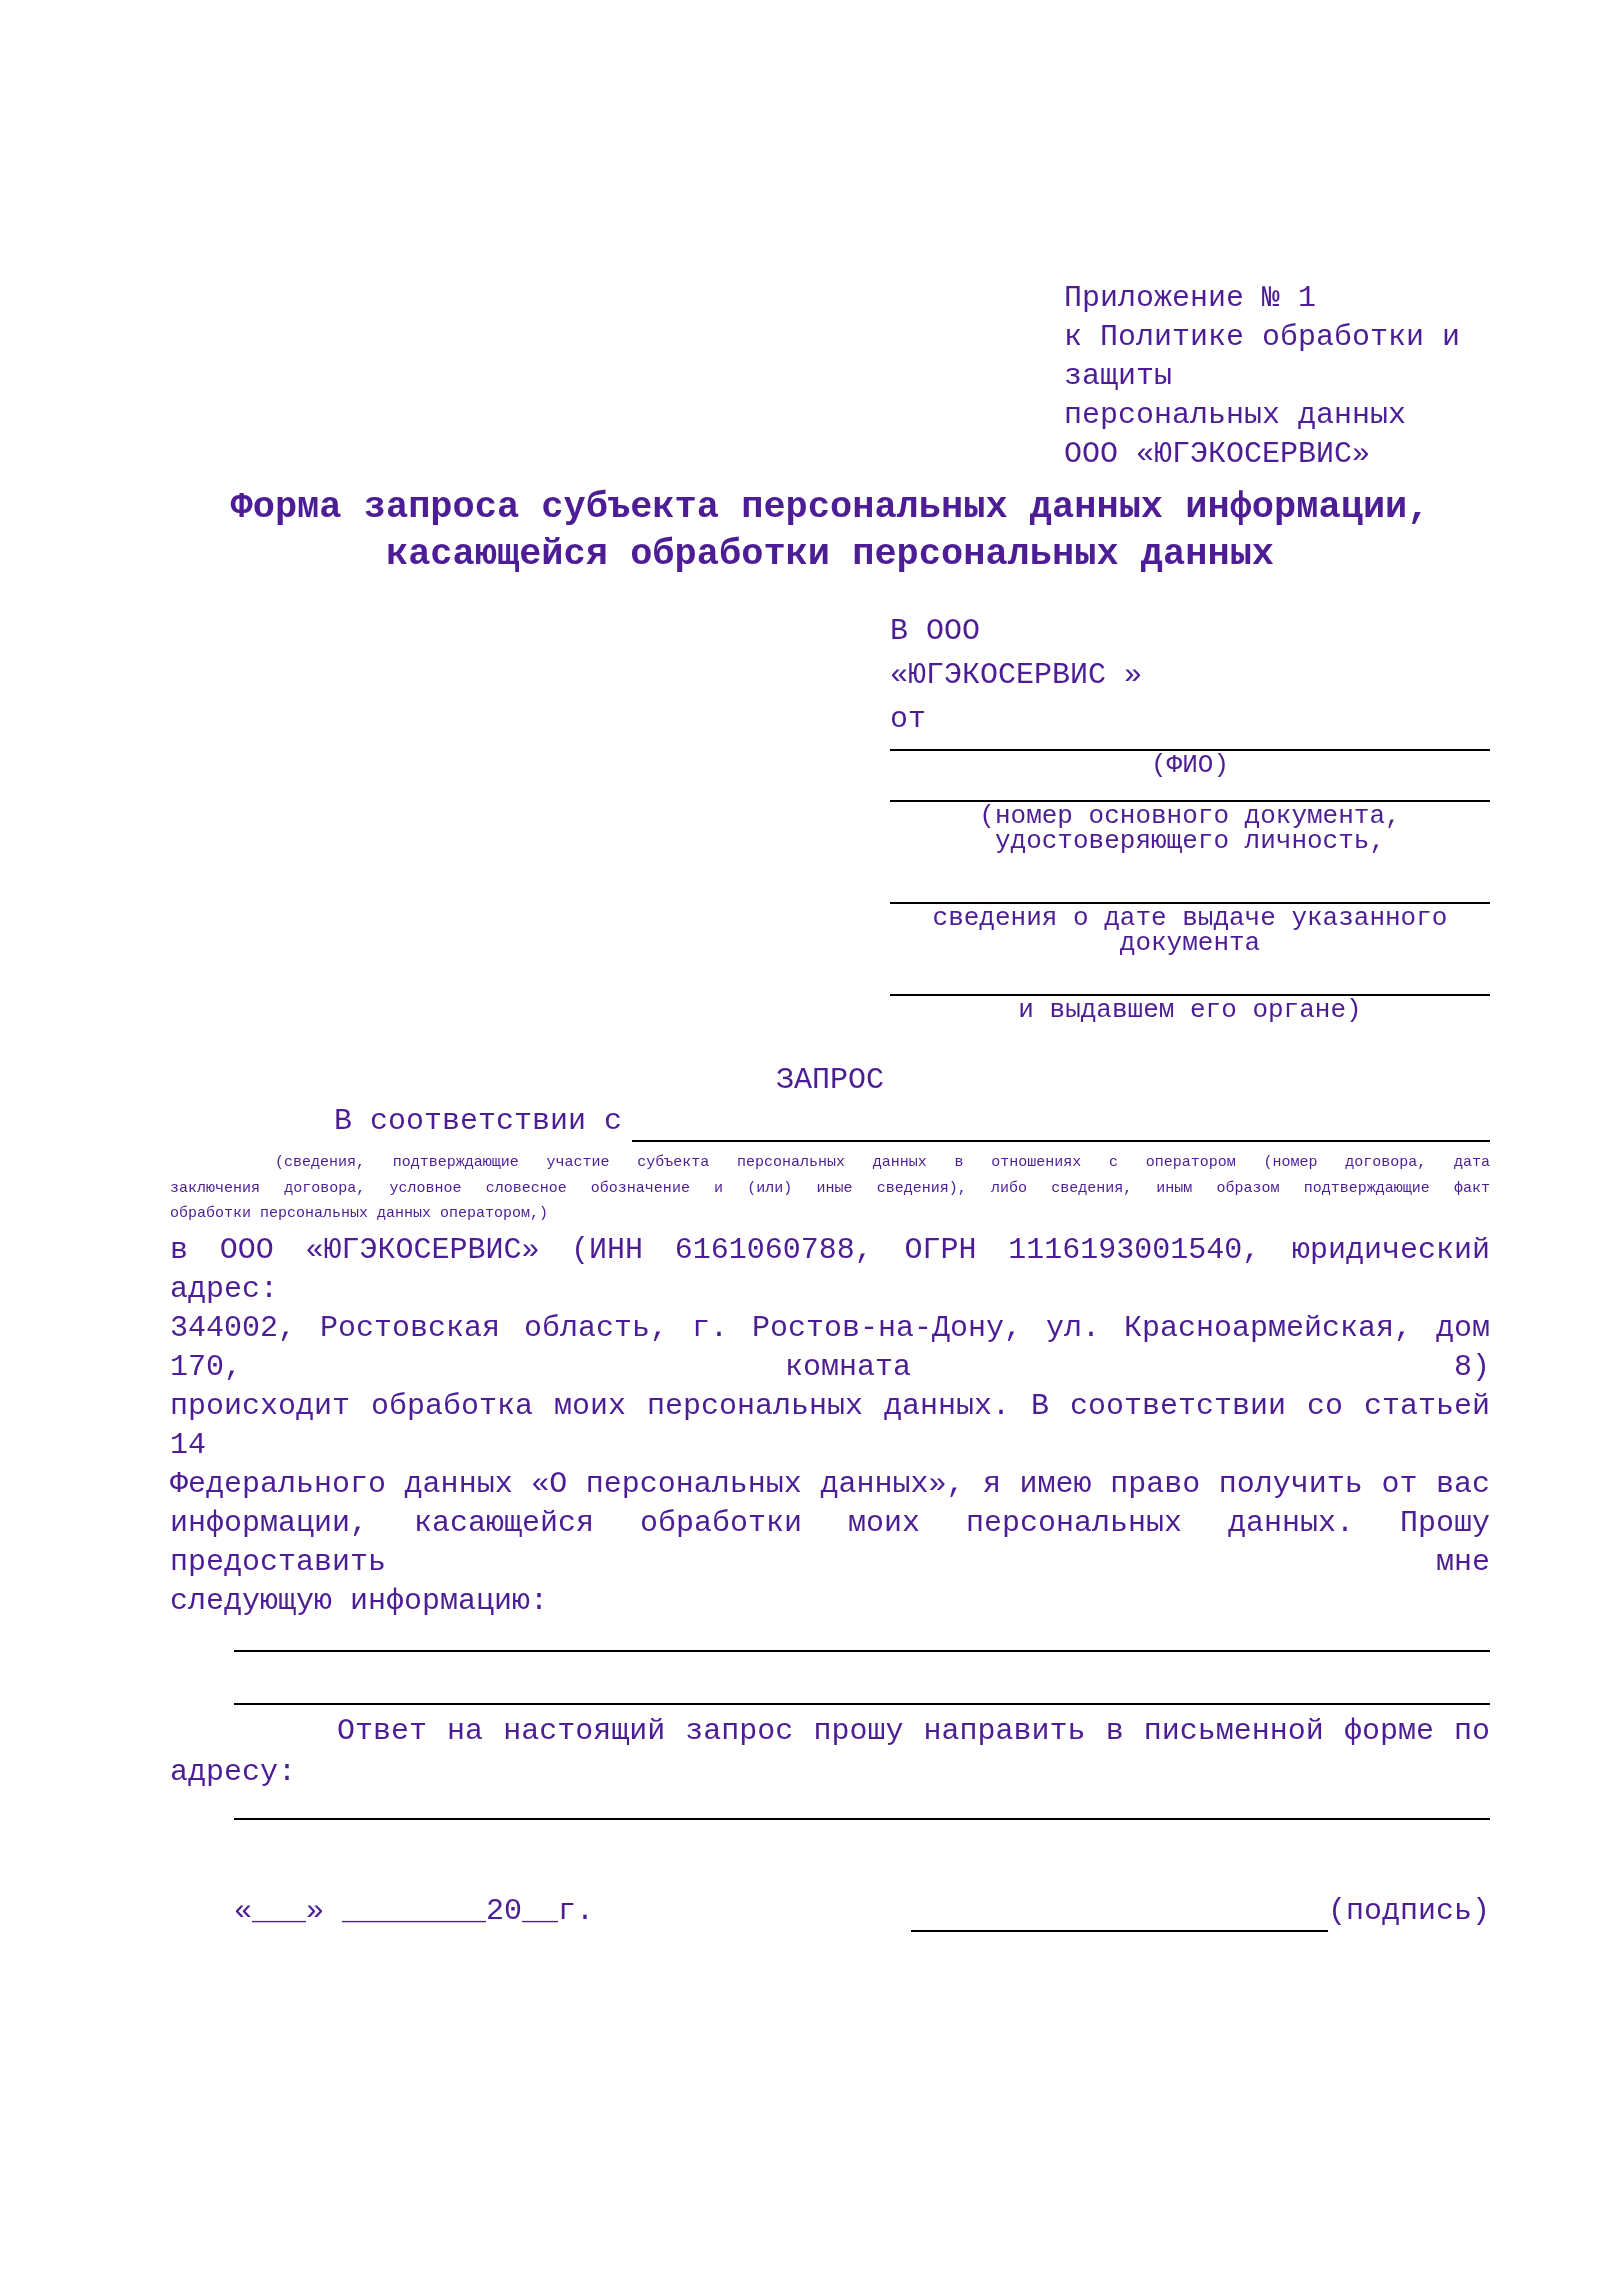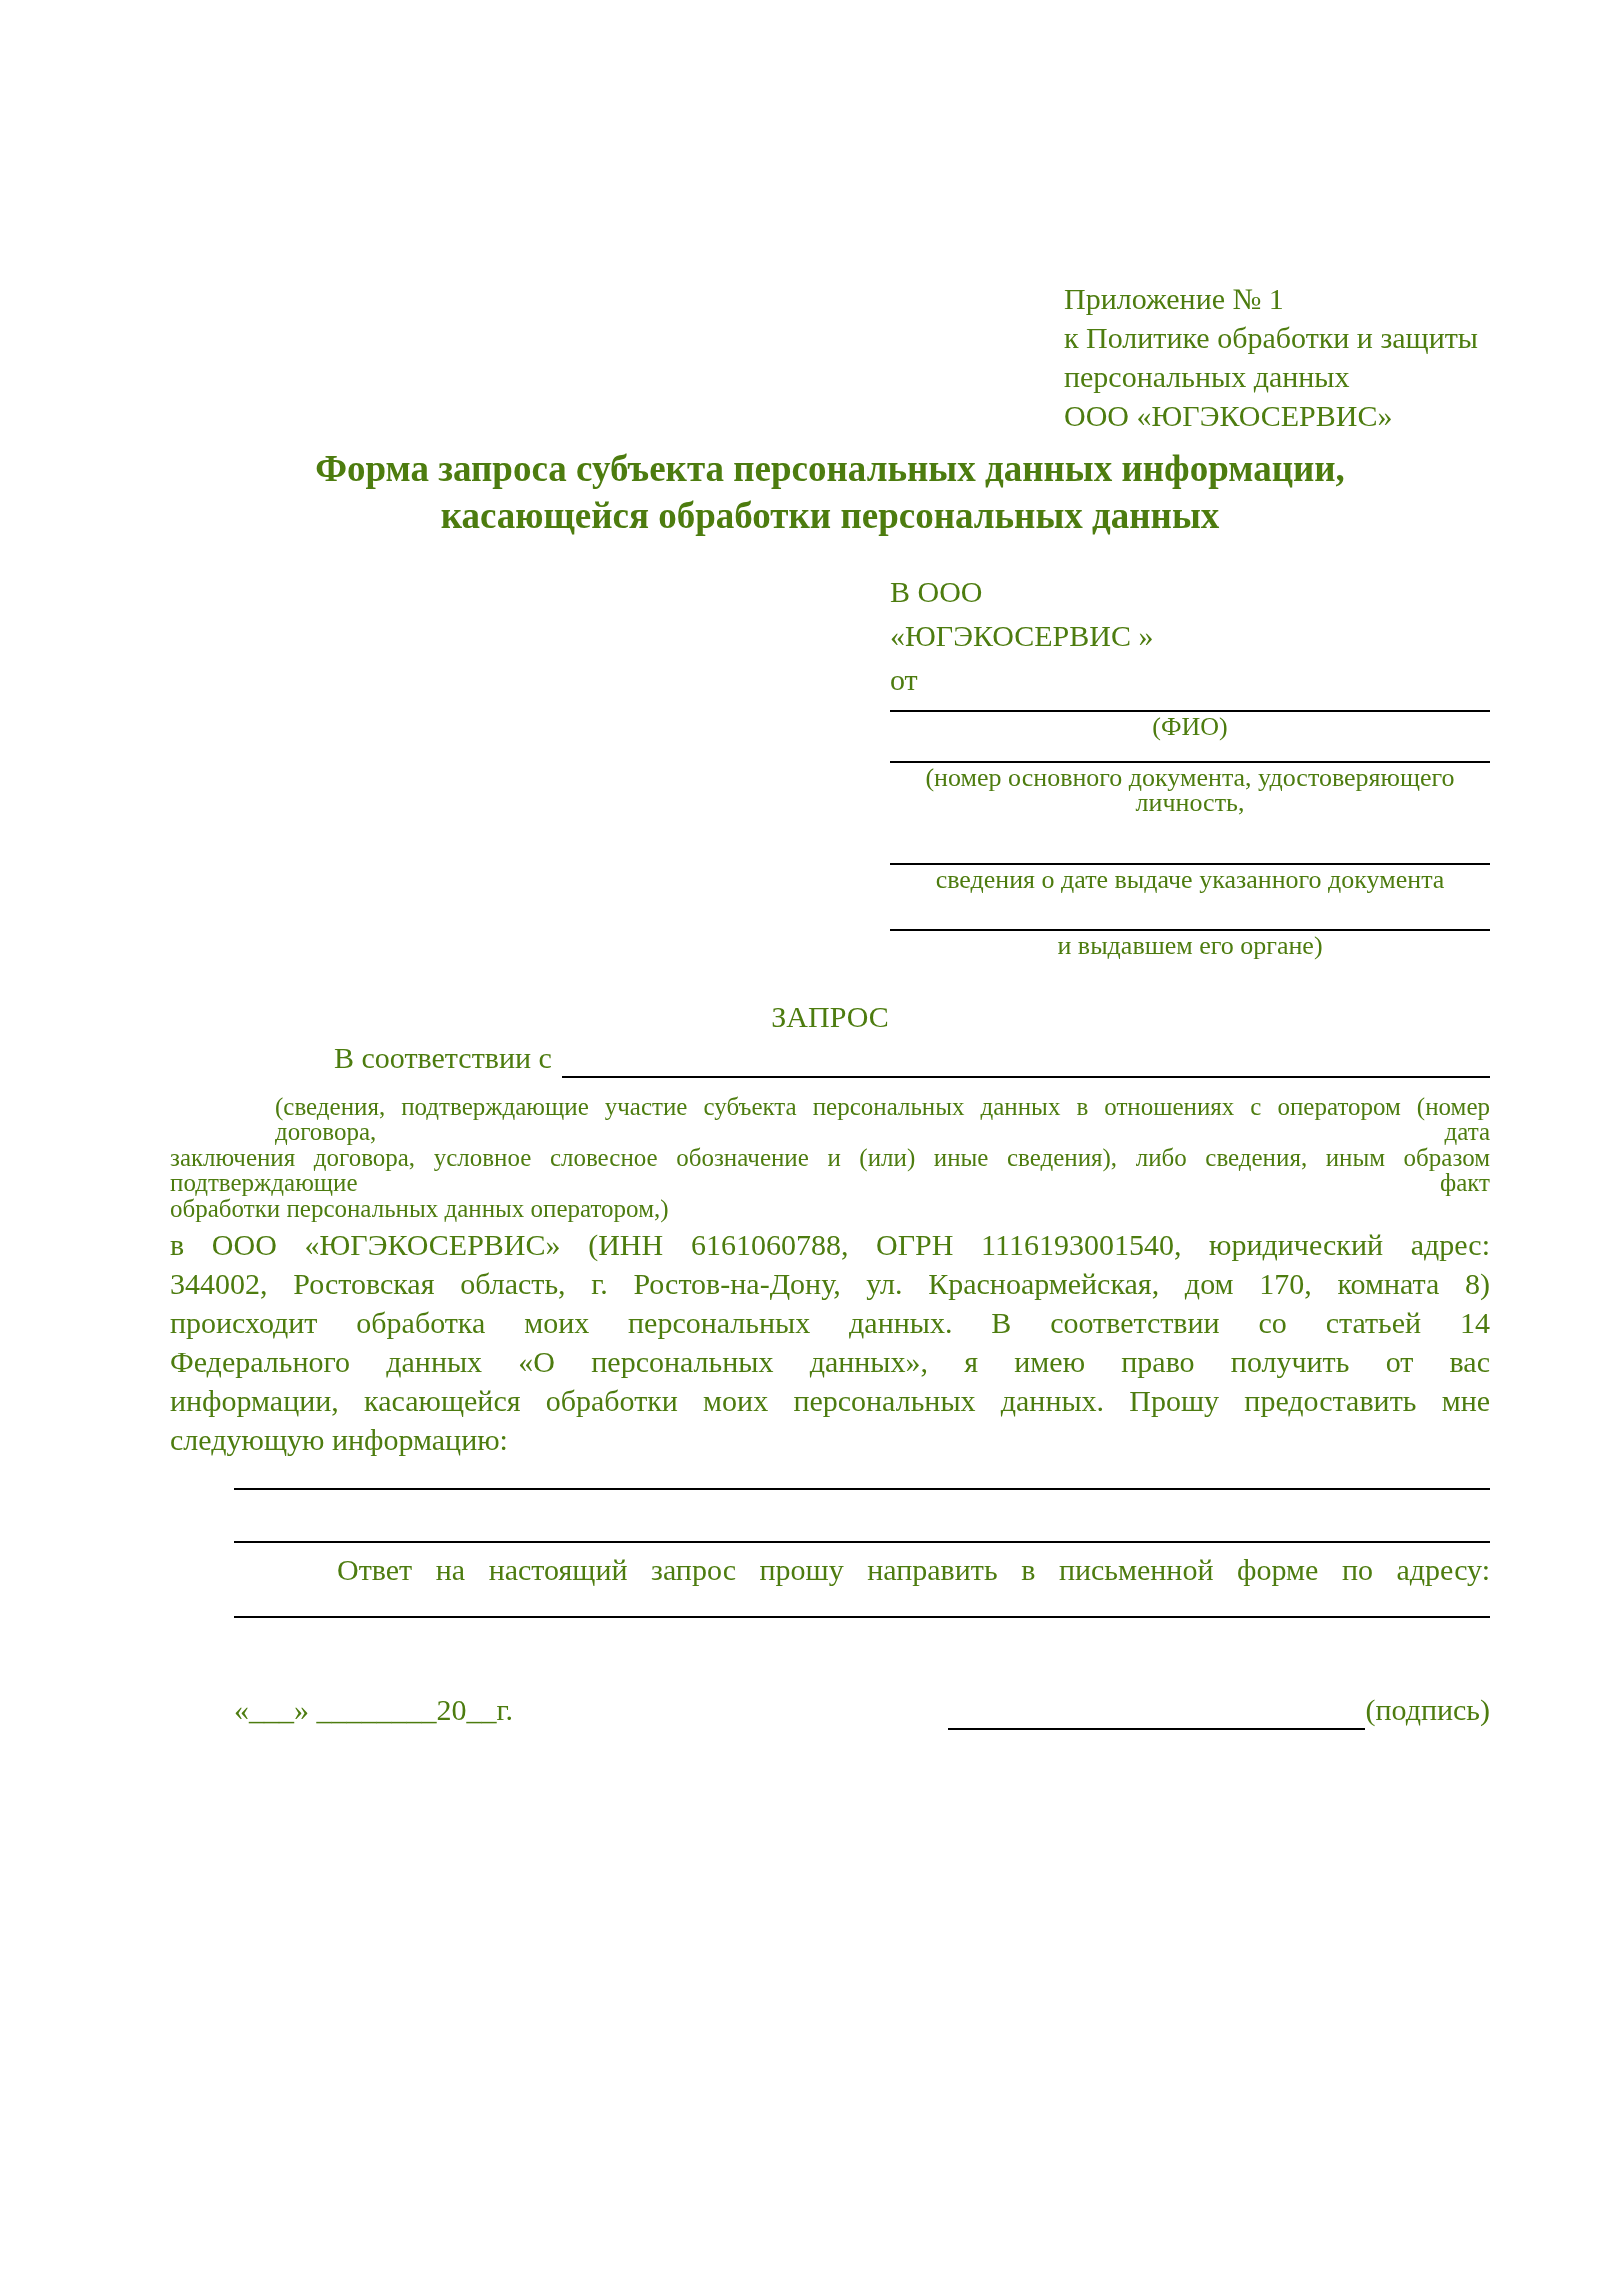--- a/index.html
+++ b/index.html
@@ -1,19 +1,19 @@
 <!DOCTYPE html>
 <html><head>
 <meta charset="utf-8">
 <style>
   html,body { margin:0; padding:0; background:#fff; }
   body { width:1621px; height:2293px; position:relative; }
   .page {
-    width:1621px; height:2293px; background:#ffffff; color:#4d7c0f;
-    font-family:Liberation Serif, serif;
+    width:1621px; height:2293px; background:#ffffff; color:#4c1d95;
+    font-family:Liberation Mono, monospace;
     font-size:30px; line-height:39px;
     box-sizing:border-box;
     padding:279px 131px 0 170px;
     overflow:hidden;
   }
   .header-note { margin-left:894px; line-height:39px; }
   .doc-title {
     margin-top:9.8px; text-align:center;
     font-weight:bold; font-size:37px; line-height:47px;
   }
@@ -24,21 +24,21 @@
   .f2 { height:21.6px; }
   .f3 { height:47px; }
   .f4 { height:37px; }
   .field-caption {
     font-size:26px; line-height:25.5px; margin-top:2px; text-align:center;
   }
   .zapros-heading { margin-top:37px; text-align:center; line-height:41px; }
   .lead-row { display:flex; align-items:flex-end; line-height:41px; }
   .lead-text { white-space:nowrap; padding-left:164px; }
   .lead-fill { flex:1 1 auto; height:35px; border-bottom:2.9px solid #000; margin-left:9.8px; }
-  .small-caption { margin-top:16px; font-size:25px; line-height:25.5px; }
+  .small-caption { margin-top:8px; font-size:15px; line-height:25.5px; }
   .small-caption .cap-line { width:100%; }
   .jl { text-align:justify; text-align-last:justify; }
   .cap-indent { padding-left:105px; box-sizing:border-box; }
   .body-par { margin-top:3.9px; }
   .body-par .par-line { line-height:39px; }
   .blank-a { margin-top:21.6px; margin-left:64px; height:7.8px; border-bottom:2.9px solid #000; }
   .blank-b { margin-top:43px; margin-left:64px; height:7.8px; border-bottom:2.9px solid #000; }
   .resp1 { margin-top:5.9px; line-height:41px; text-indent:167px; text-align:justify; text-align-last:justify; }
   .resp2 { display:flex; align-items:flex-end; line-height:35px; }
   .resp2-indent { width:64px; flex:0 0 auto; }

